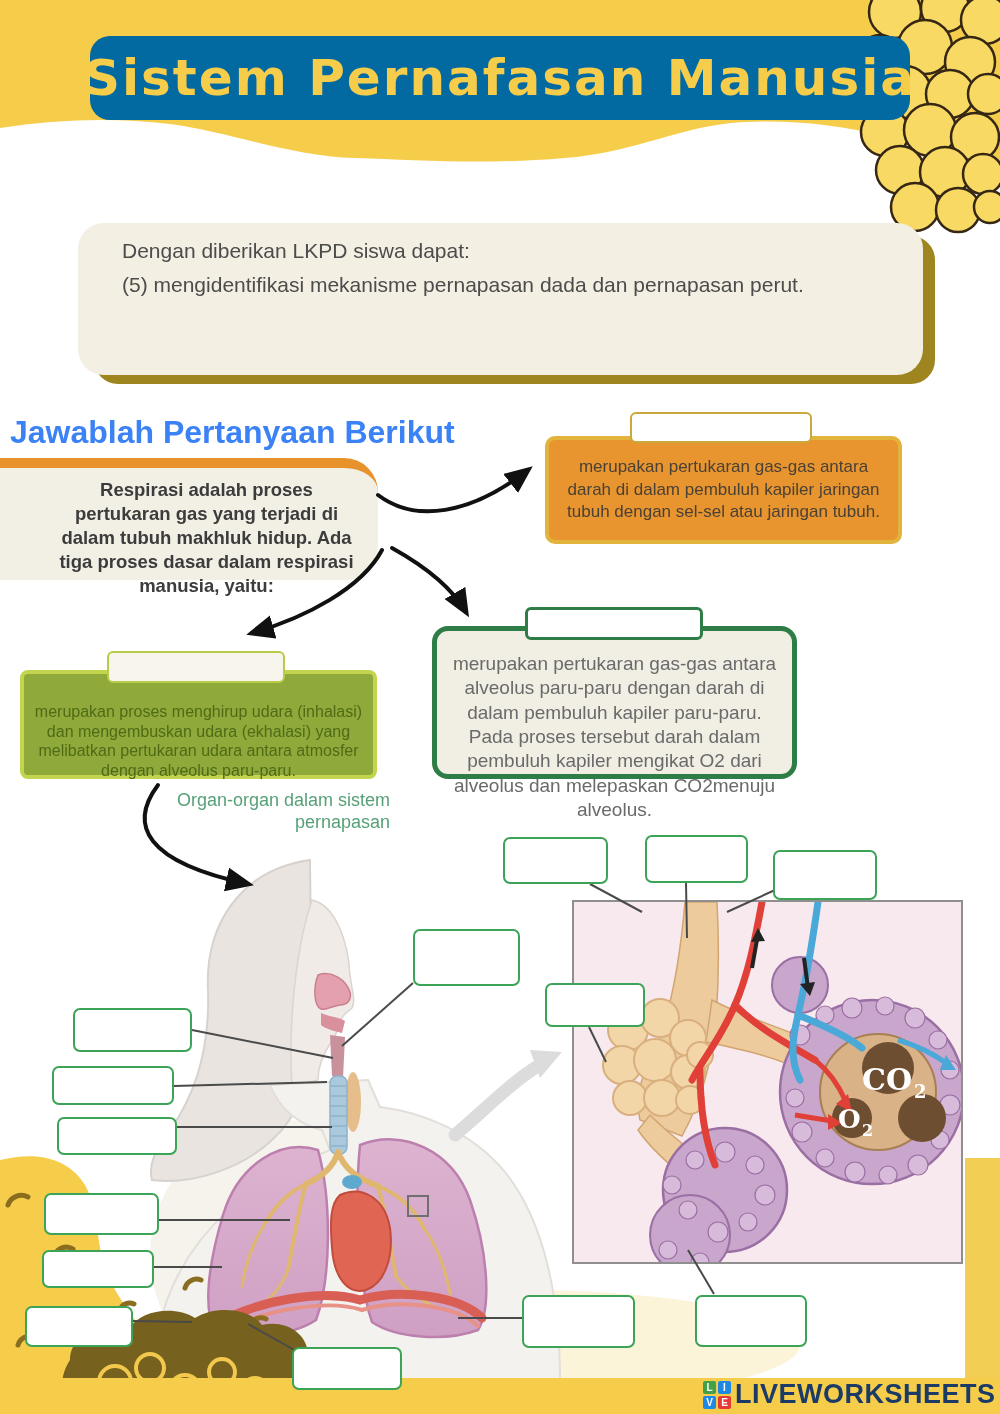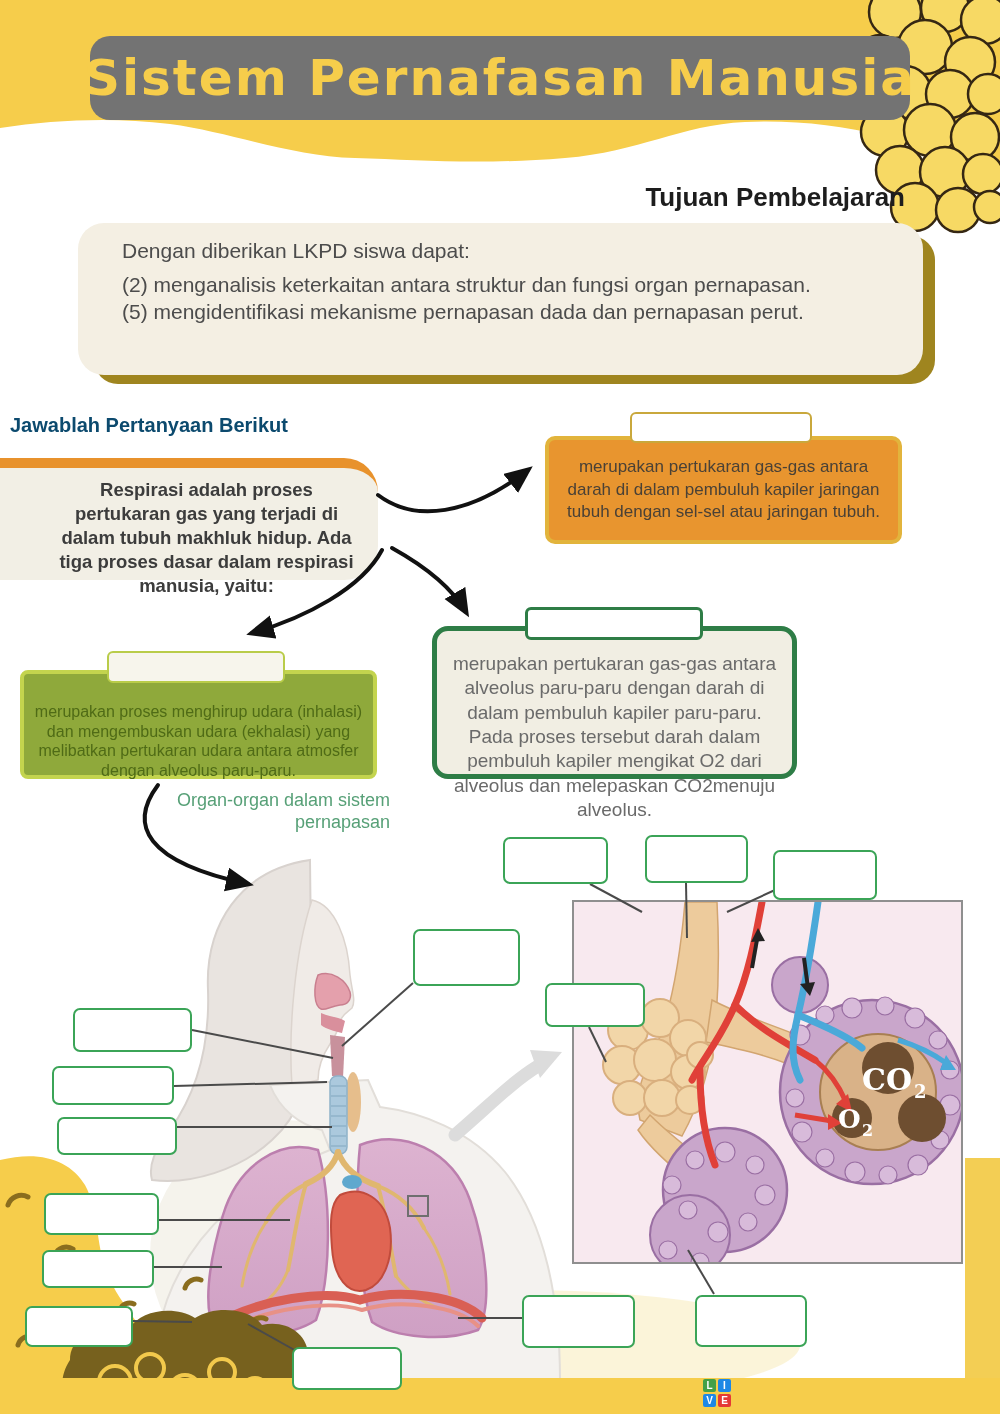--- a/index.html
+++ b/index.html
@@ -1,31 +1,31 @@
 <!DOCTYPE html>
 <html><head>
 <meta charset="utf-8">
 <style>
   html,body{margin:0;padding:0;background:#fff;}
   .sheet{position:relative;width:1000px;height:1414px;background:#fff;overflow:hidden;
          font-family:"Liberation Sans",sans-serif;}
   .abs{position:absolute;}
   
-  .banner{left:90px;top:36px;width:820px;height:84px;background:#737373;border-radius:20px;
+  .banner{left:90px;top:36px;width:820px;height:84px;background:#0369a1;border-radius:20px;
           display:flex;align-items:center;justify-content:center;z-index:3;}
   .banner-title{color:#F6CD4B;font-size:50px;font-weight:bold;letter-spacing:2px;white-space:nowrap;
                 font-family:"DejaVu Sans",sans-serif;}
   .tujuan{left:560px;top:182px;width:345px;text-align:right;font-size:26px;font-weight:bold;color:#1d1d1d;z-index:3;}
   
   .objectives{left:78px;top:223px;width:845px;height:152px;background:#F4EFE3;border-radius:26px;
               box-shadow:14px 11px 0 -2px #9F851F;padding:16px 44px;box-sizing:border-box;z-index:3;
               color:#4c4c4c;font-size:21px;}
   .objectives .obj-intro{margin-bottom:10px;}
   .objectives .obj-item{margin-bottom:3px;}
-  .jawablah{left:10px;top:414px;font-size:20px;font-weight:bold;color:#0c4a6e;z-index:3;}
+  .jawablah{left:10px;top:414px;font-size:32px;font-weight:bold;color:#3b82f6;z-index:3;}
   
   .intro-box{left:0;top:458px;width:378px;height:112px;background:#F2EFE5;border-top:10px solid #E8922C;
              border-radius:0 34px 34px 0;z-index:3;display:flex;align-items:flex-start;justify-content:center;}
   .intro-box-text{padding:10px 17px 0 10px;text-align:center;font-weight:bold;color:#3c3c3c;
                   font-size:18.5px;line-height:1.3;margin-left:42px;}
   
   .answer-input{background:#fff;border-radius:6px;box-sizing:border-box;z-index:9;}
   .input-orange{left:630px;top:412px;width:182px;height:31px;border:2px solid #C9A83C;}
   .box-orange{left:545px;top:436px;width:357px;height:108px;background:#E8952F;border:4px solid #E2B43C;
               border-radius:10px;box-sizing:border-box;z-index:4;display:flex;align-items:center;}
@@ -86,25 +86,23 @@
       <circle cx="915" cy="207" r="24"></circle>
         <circle cx="958" cy="210" r="22"></circle>
         <circle cx="990" cy="207" r="16"></circle>
     </g>
   </svg>
 
   <div class="abs banner">
     <span class="banner-title">Sistem Pernafasan Manusia</span>
   </div>
 
-  <div class="abs tujuan">Tujuan Pembelajaran</div>
 
   <div class="abs objectives">
     <div class="obj-intro">Dengan diberikan LKPD siswa dapat:</div>
-    <div class="obj-item">(2) menganalisis keterkaitan antara struktur dan fungsi organ pernapasan.</div>
     <div class="obj-item">(5) mengidentifikasi mekanisme pernapasan dada dan pernapasan perut.</div>
   </div>
 
   <div class="abs jawablah">Jawablah Pertanyaan Berikut</div>
 
   <div class="abs intro-box">
     <div class="intro-box-text">Respirasi adalah proses pertukaran gas yang terjadi di dalam tubuh makhluk hidup. Ada tiga proses dasar dalam respirasi manusia, yaitu:</div>
   </div>
 
   <div class="abs answer-input input-orange"></div>
@@ -346,15 +344,16 @@
   <div class="abs strip-right"></div>
   <div class="abs band-bottom"></div>
 
   <div class="abs logo">
     <div class="logo-grid">
       <span class="logo-sq sq-l">L</span>
       <span class="logo-sq sq-i">I</span>
       <span class="logo-sq sq-v">V</span>
       <span class="logo-sq sq-e">E</span>
     </div>
+    <span class="logo-word">LIVEWORKSHEETS</span>
   </div>
 
 </div>
 
 </body></html>

